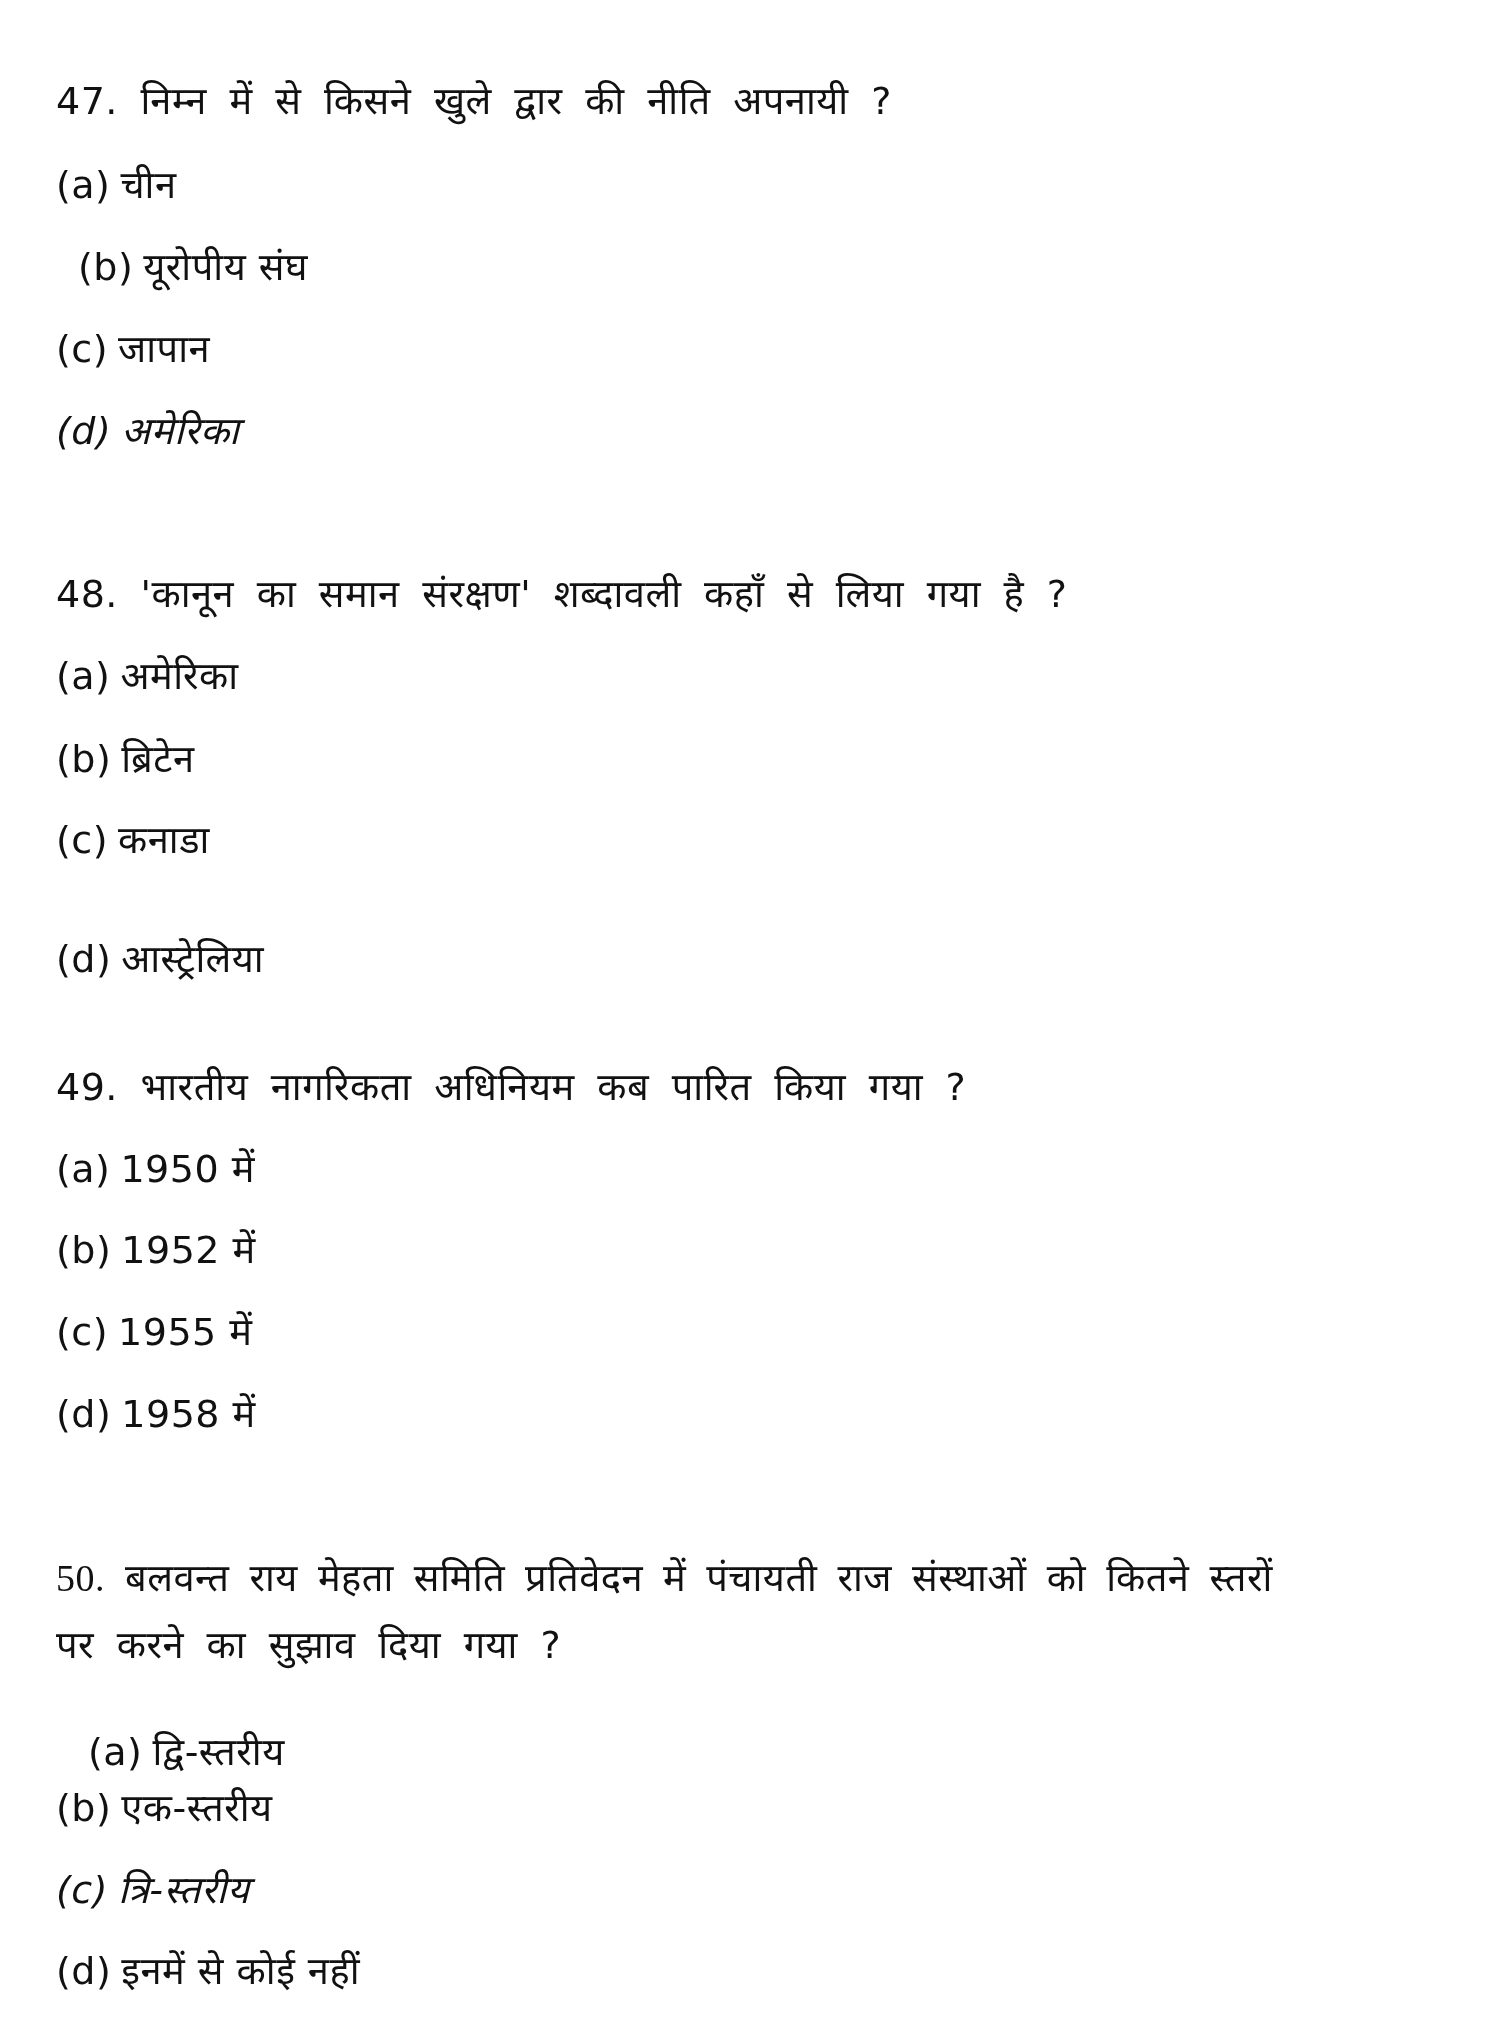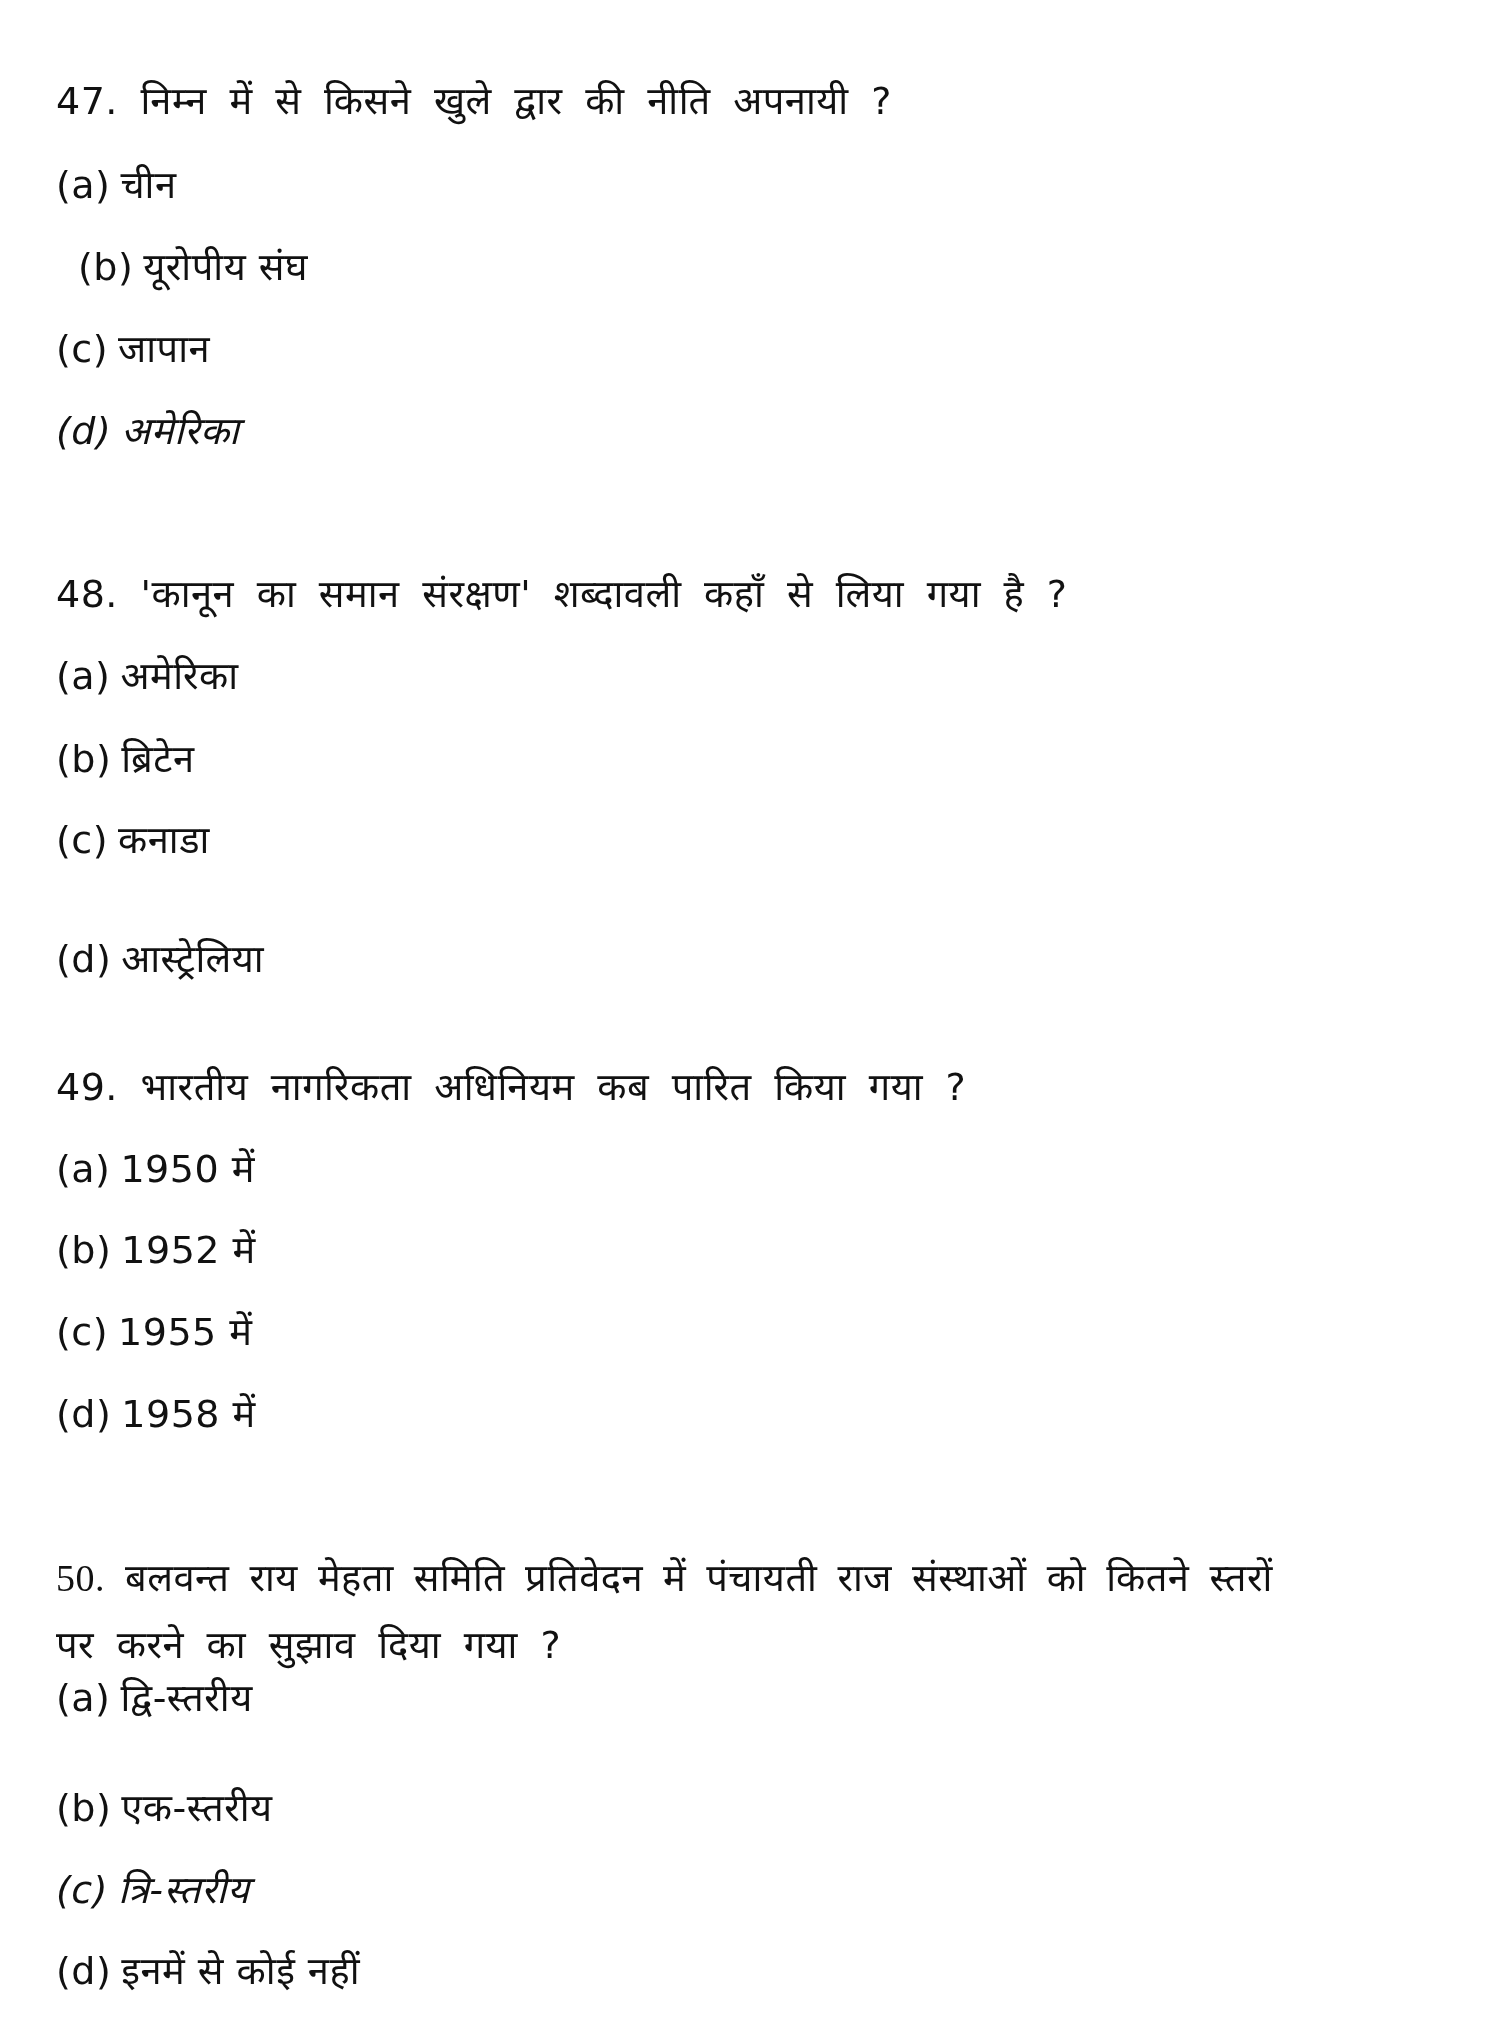--- a/index.html
+++ b/index.html
@@ -70,21 +70,21 @@
   <span class="opt-label">(d)</span><span>1958 में</span>
 </div>
 
 <div class="line q-line" style="top:1554px;font-family:Liberation Serif, serif;">
   <span>50.</span>
   <span>बलवन्त राय मेहता समिति प्रतिवेदन में पंचायती राज संस्थाओं को कितने स्तरों</span>
 </div>
 <div class="line q-line" style="top:1621px;">
   <span>पर करने का सुझाव दिया गया ?</span>
 </div>
-<div class="line" style="top:1674px;">
+<div class="line" style="top:1728px;margin-left:32px;">
   <span class="opt-label">(a)</span><span>द्वि-स्तरीय</span>
 </div>
 <div class="line" style="top:1784px;">
   <span class="opt-label">(b)</span><span>एक-स्तरीय</span>
 </div>
 <div class="line" style="top:1866px;font-style:italic;">
   <span class="opt-label">(c)</span><span>त्रि-स्तरीय</span>
 </div>
 <div class="line" style="top:1947px;">
   <span class="opt-label">(d)</span><span>इनमें से कोई नहीं</span>

